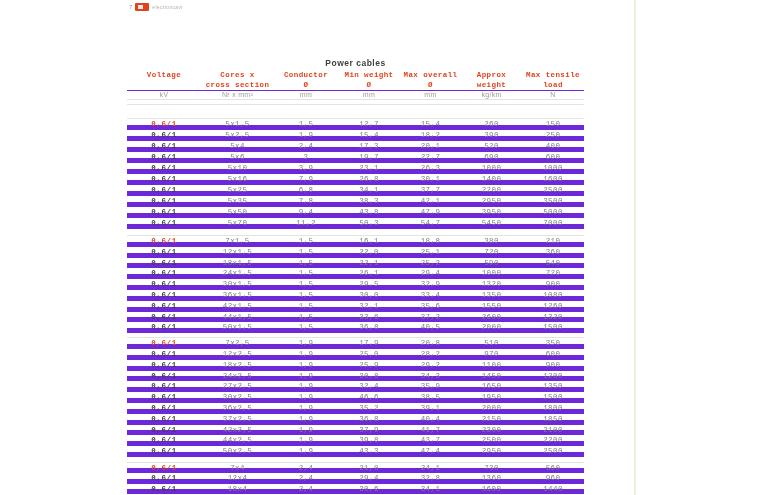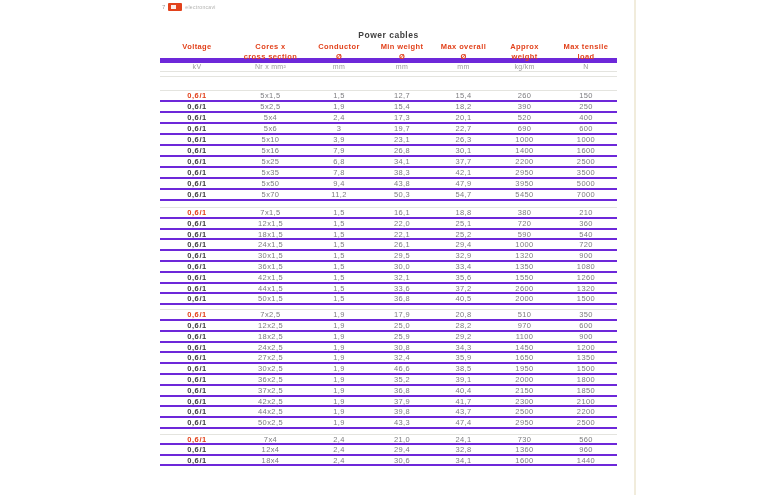--- a/index.html
+++ b/index.html
@@ -6,22 +6,22 @@
   body{
     width:767px;height:495px;position:relative;overflow:hidden;
     background:#ffffff;
     font-family:"Liberation Sans","DejaVu Sans",sans-serif;
   }
   .page-edge{
     position:absolute;left:634px;top:0;width:2px;height:495px;
     background:#f1ecdc;
   }
   .sheet{
-    position:absolute;left:160px;top:0;width:457px;height:495px;
-    box-sizing:border-box;padding-top:28px;
+    position:absolute;left:127px;top:0;width:457px;height:495px;
+    box-sizing:border-box;padding-top:56px;
   }
   .page-header{
     position:absolute;top:3px;left:2px;height:8px;
     display:flex;align-items:center;gap:3px;
   }
   .page-number{font-size:6px;color:#9a9a98;line-height:8px;}
   .logo-box{
     display:inline-block;width:14px;height:8px;background:#e2421c;
     border-radius:1px;position:relative;
   }
@@ -35,40 +35,40 @@
     height:14px;line-height:14px;text-align:center;
     font-size:8.5px;font-weight:bold;color:#414141;letter-spacing:.5px;
   }
   .title.control{height:15px;line-height:15px;}
 
   .grid7{
     display:grid;
     grid-template-columns:74px 73px 64px 62px 61px 61px 62px;
   }
   .thead{
-    height:21px;border-bottom:5px solid #6d28d9;box-sizing:border-box;
+    height:21px;border-bottom:1px solid #6d28d9;box-sizing:border-box;font-family:Liberation Mono, monospace;
   }
   .hcell{
     font-size:7.5px;font-weight:bold;color:#e2421c;text-align:center;
     line-height:10px;white-space:pre-line;letter-spacing:.4px;
   }
   .units{
     height:9px;border-bottom:1px solid #e4e4df;box-sizing:border-box;
   }
   .ucell{
     font-size:7px;color:#9c9c9c;text-align:center;line-height:8px;
     letter-spacing:.3px;
   }
   .spacer{box-sizing:border-box;border-bottom:1px solid #e4e4df;}
   .sp5{height:5px;} .sp14{height:14px;} .sp7{height:7px;} .sp6{height:6px;}
 
   .trow{
     display:grid;
     grid-template-columns:74px 73px 64px 62px 61px 61px 62px;
-    box-sizing:border-box;border-bottom:2px solid #6d28d9;
+    box-sizing:border-box;border-bottom:5px solid #6d28d9;font-family:Liberation Mono, monospace;
   }
   .rh-a{height:11px;}
   .rh-b{height:10.8px;}
   .rh-c{height:10.5px;}
   .cell{
     font-size:7.5px;color:#7d7d80;text-align:center;
     line-height:10px;letter-spacing:.4px;align-self:center;
   }
   .cell.c0{font-weight:bold;color:#404042;letter-spacing:.6px;}
   .trow.first .cell.c0{color:#e2421c;}

